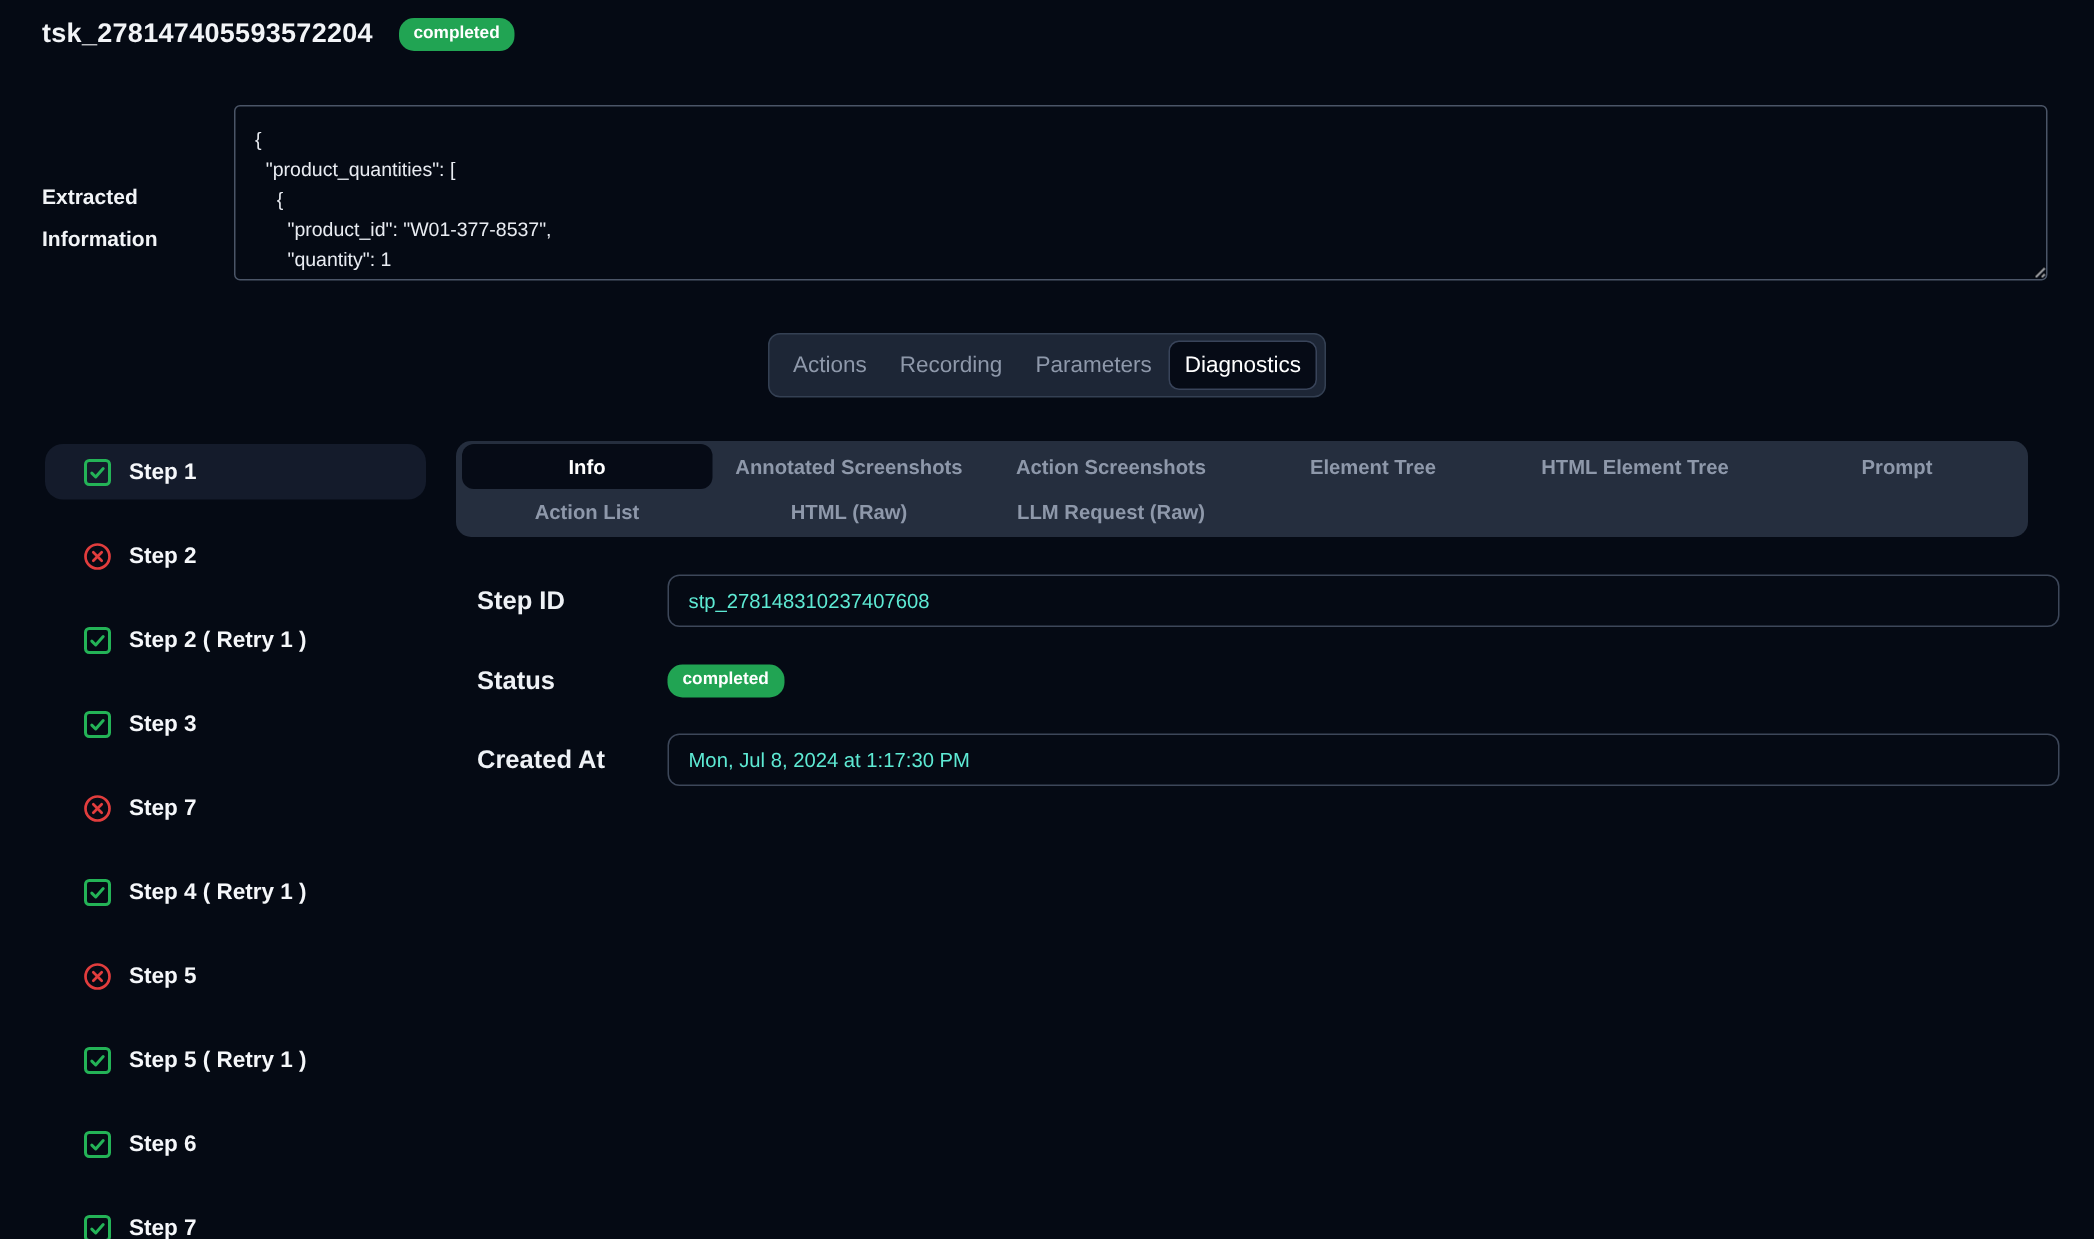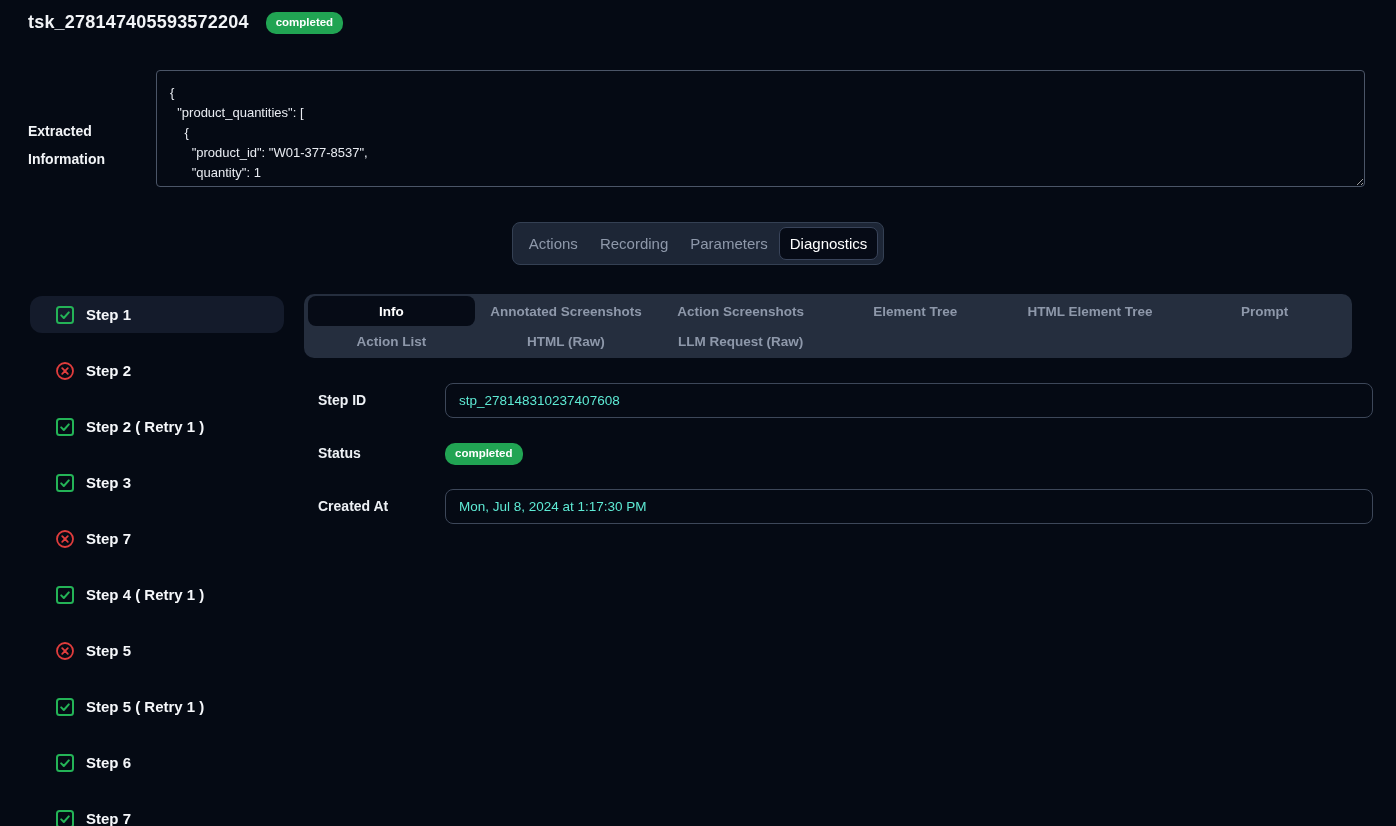--- a/index.html
+++ b/index.html
@@ -91,21 +91,21 @@
     display: flex; align-items: center; border-radius: 12px; cursor: pointer;
   }
   .step-row[data-selected="true"] { background: var(--selected-row-bg); }
   .step-icon { display: none; width: 20px; height: 20px; margin-right: 11px; flex: 0 0 20px; }
   .step-icon svg { width: 20px; height: 20px; display: block; }
   .step-row[data-status="success"] .step-icon.check { display: inline-flex; color: var(--icon-green); }
   .step-row[data-status="error"] .step-icon.cross { display: inline-flex; color: var(--error-red); }
   .step-label { font-size: 15px; font-weight: 600; color: #f5f7fa; }
 
   
-  .info-label { position: absolute; left: 318px; font-size: 14px; font-weight: 700; color: #eef1f5; }
+  .info-label { position: absolute; left: 318px; font-size: 17px; font-weight: 700; color: #eef1f5; }
   .info-input {
     position: absolute; left: 445px; width: 928px; height: 35px;
     background: transparent; border: 1px solid var(--input-border); border-radius: 8px;
     color: #5eead4; font-size: 13.5px; padding: 0 13px; outline: none;
     font-family: "Liberation Sans", "DejaVu Sans", sans-serif;
   }
   .lbl-step-id { top: 383px; line-height: 35px; }
   .inp-step-id { top: 383px; }
   .lbl-status  { top: 443px; line-height: 21px; }
   .status-badge-pos { position: absolute; left: 445px; top: 443px; }

